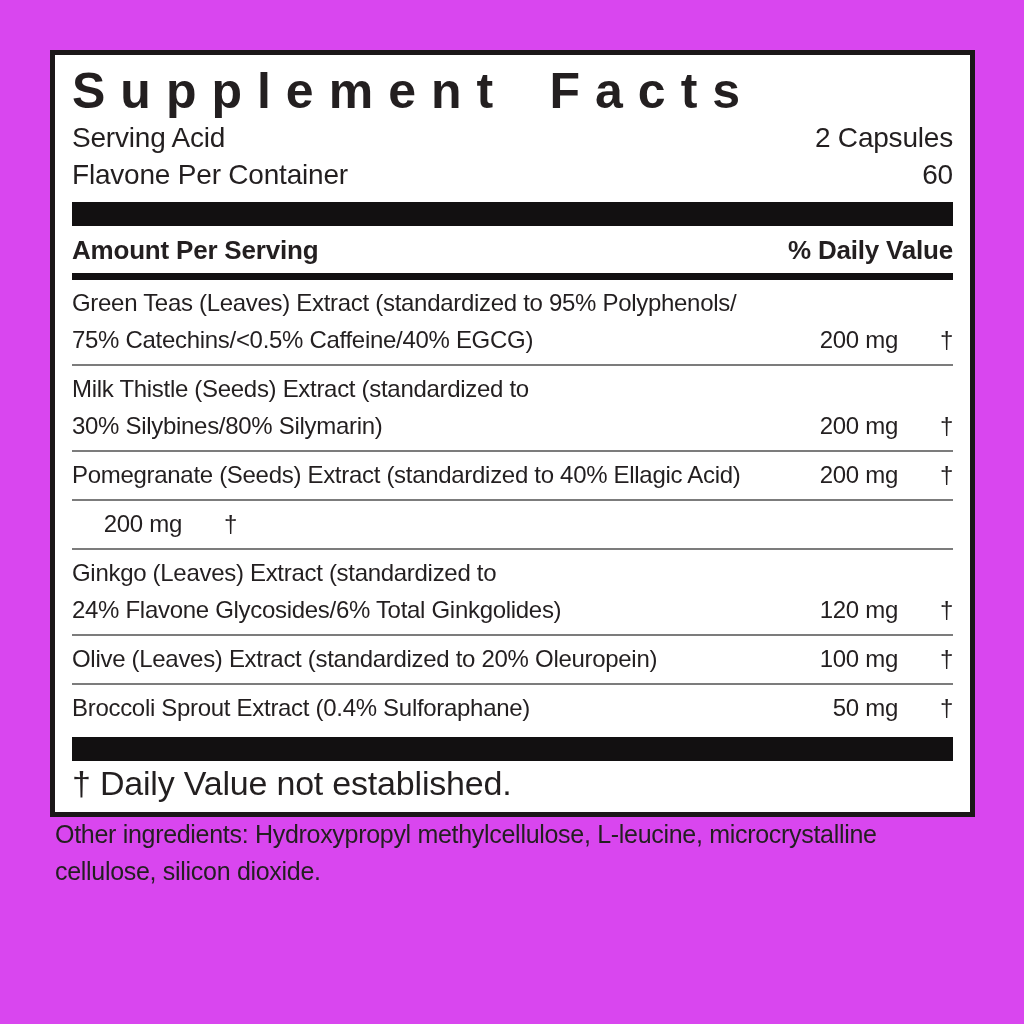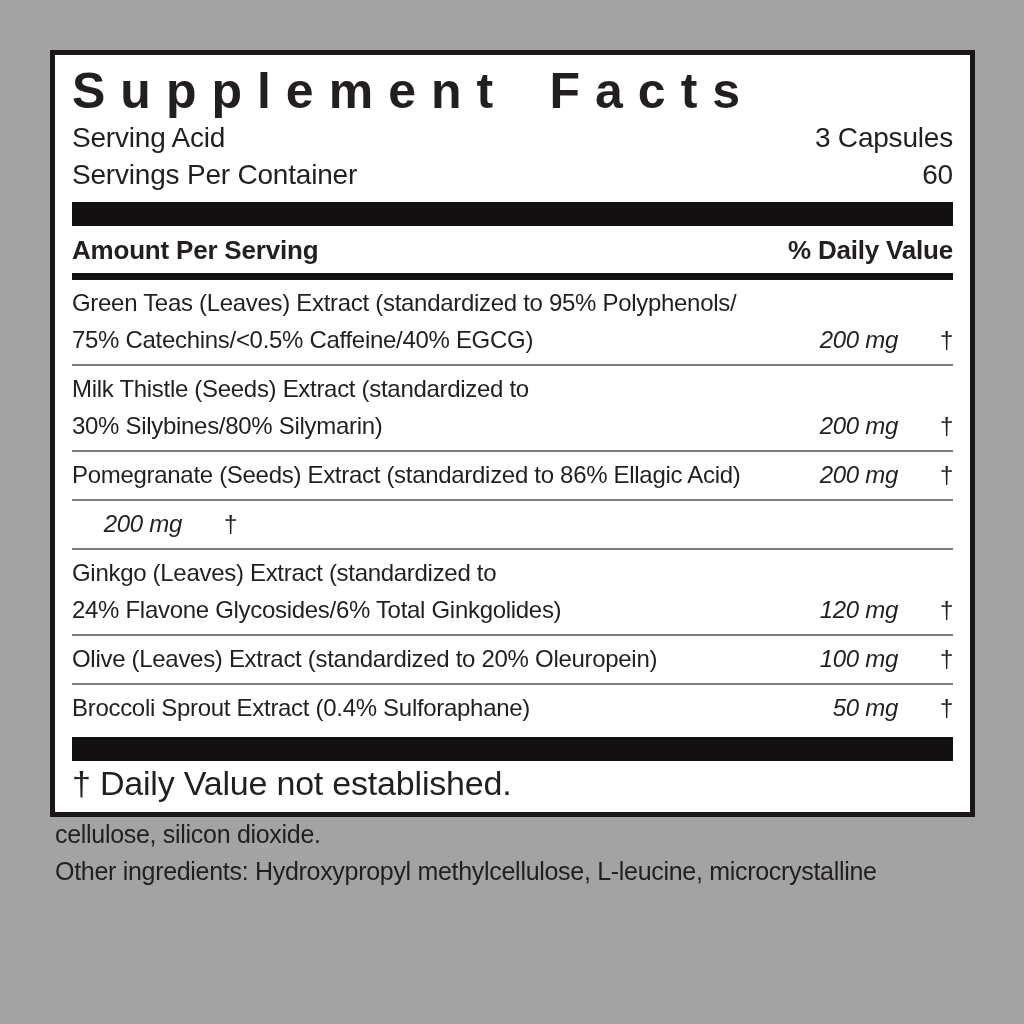--- a/index.html
+++ b/index.html
@@ -6,21 +6,21 @@
     margin: 0;
     padding: 0;
     background: #ffffff;
     font-family: "Liberation Sans", sans-serif;
     color: #231f20;
   }
   .canvas {
     position: relative;
     width: 1024px;
     height: 1024px;
-    background: #a3a3a3;
+    background: #d946ef;
     overflow: hidden;
   }
   .panel {
     position: absolute;
     left: 50px;
     top: 50px;
     width: 925px;
     box-sizing: border-box;
     border: 5px solid #1b1718;
     background: #ffffff;
@@ -76,21 +76,20 @@
   }
   .row .name {
     flex: 1 1 auto;
     min-width: 0;
     white-space: nowrap;
   }
   .row .amt {
     flex: 0 0 110px;
     text-align: right;
     white-space: nowrap;
-    font-style: italic;
   }
   .row .dv {
     flex: 0 0 55px;
     text-align: right;
   }
   .footnote {
     font-size: 34px;
     padding: 3px 0 9px 0;
     letter-spacing: -0.2px;
   }
@@ -107,25 +106,25 @@
 </head>
 <body>
 
 <div class="canvas">
   <div class="panel">
 
     <div class="sf-title">Supplement Facts</div>
 
     <div class="kv-row">
       <span>Serving Acid</span>
-      <span>3 Capsules</span>
+      <span>2 Capsules</span>
     </div>
 
     <div class="kv-row">
-      <span>Servings Per Container</span>
+      <span>Flavone Per Container</span>
       <span>60</span>
     </div>
 
     <div class="bar bar-top"></div>
 
     <div class="col-header">
       <span>Amount Per Serving</span>
       <span>% Daily Value</span>
     </div>
 
@@ -146,21 +145,21 @@
         <div class="name">
           <div>Milk Thistle (Seeds) Extract (standardized to</div>
           <div>30% Silybines/80% Silymarin)</div>
         </div>
         <div class="amt">200 mg</div>
         <div class="dv">†</div>
       </div>
 
       <div class="row">
         <div class="name">
-          <div>Pomegranate (Seeds) Extract  (standardized to 86% Ellagic Acid)</div>
+          <div>Pomegranate (Seeds) Extract  (standardized to 40% Ellagic Acid)</div>
         </div>
         <div class="amt">200 mg</div>
         <div class="dv">†</div>
       </div>
 
       <div class="row">
         <div class="amt">200 mg</div>
         <div class="dv">†</div>
       </div>
 
@@ -191,16 +190,16 @@
 
     </div>
 
     <div class="bar bar-bottom"></div>
 
     <div class="footnote">† Daily Value not established.</div>
 
   </div>
 
   <div class="other-ingredients">
+    <div>Other ingredients: Hydroxypropyl methylcellulose, L-leucine, microcrystalline</div>
     <div>cellulose, silicon dioxide.</div>
-    <div>Other ingredients: Hydroxypropyl methylcellulose, L-leucine, microcrystalline</div>
   </div>
 </div>
 
 </body></html>

